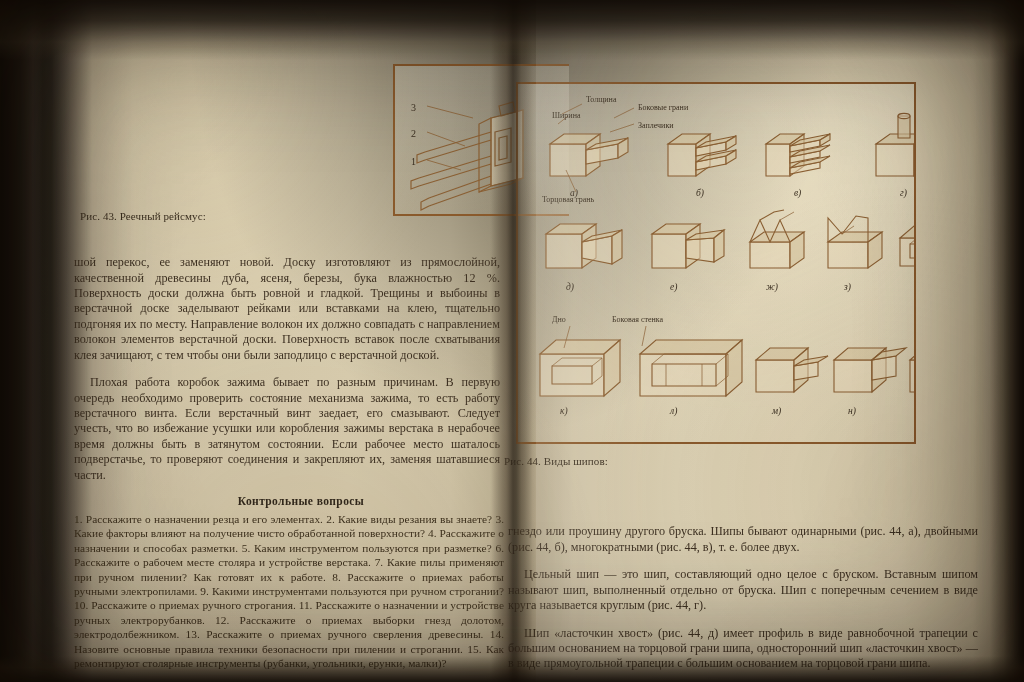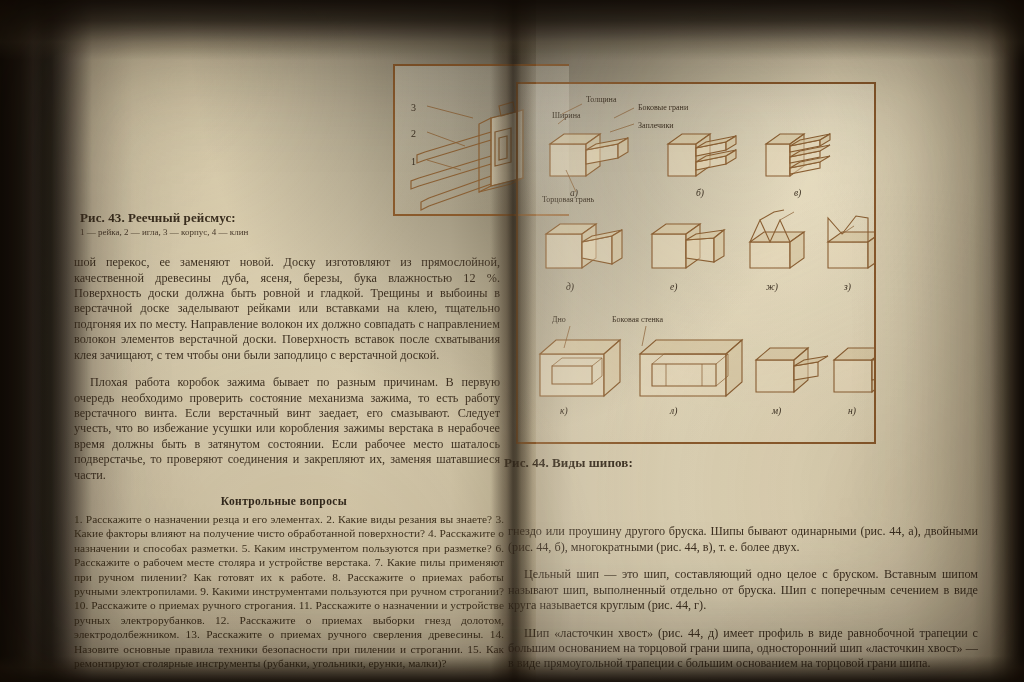--- a/index.html
+++ b/index.html
@@ -48,32 +48,32 @@
     position:absolute;left:0;top:0;width:70px;height:682px;
     background:linear-gradient(90deg, rgba(10,8,6,.95) 0%, rgba(28,22,15,.7) 28%, rgba(90,78,56,.3) 62%, rgba(140,128,100,0) 100%);
     pointer-events:none;
   }
   .rightedge{
     position:absolute;right:0;top:0;width:34px;height:682px;
     background:linear-gradient(270deg, rgba(10,8,6,.9) 0%, rgba(35,28,18,.6) 35%, rgba(120,105,78,0) 100%);
     pointer-events:none;
   }
 
-  .fig-caption{font-size:13px;font-weight:bold;letter-spacing:.1px;color:#3a2e1f;}
+  .fig-caption{font-size:11px;font-weight:normal;letter-spacing:.1px;color:#3a2e1f;}
   .fig-sub{font-size:9px;color:#47392a;line-height:1.25;}
   .body-text{font-size:12.2px;line-height:15.4px;color:#3e3122;text-align:justify;}
   .body-text.indent{text-indent:16px;}
   .qs-title{font-size:11.5px;font-weight:bold;text-align:center;color:#33291c;letter-spacing:.4px;}
   .qs-text{font-size:11.4px;line-height:14.4px;color:#40331f;text-align:justify;}
 
   
   #left-figure-caption{position:absolute;left:80px;top:210px;width:330px;}
   #left-figure-subcaption{position:absolute;left:80px;top:227px;width:340px;}
   #left-body{position:absolute;left:74px;top:243px;width:426px;}
-  #left-questions-title{position:absolute;left:74px;top:495px;width:420px;}
+  #left-questions-title{position:absolute;left:91px;top:495px;width:420px;}
   #left-questions{position:absolute;left:74px;top:512px;width:430px;}
 
   
   #fig44-caption{position:absolute;left:504px;top:455px;width:168px;}
   #fig44-legend{position:absolute;left:676px;top:452px;width:300px;}
   #right-body{position:absolute;left:508px;top:512px;width:470px;}
 
   
   .fig43{
     position:absolute;left:393px;top:64px;width:176px;height:152px;
@@ -81,21 +81,21 @@
     background:linear-gradient(180deg, rgba(255,250,232,.25), rgba(230,218,190,.05));
     overflow:hidden;
   }
   .fig43 .lbl{position:absolute;font-size:10px;color:#3a2e20;}
   .f43a{left:16px;top:36px;}
   .f43b{left:16px;top:62px;}
   .f43c{left:16px;top:90px;}
 
   
   .fig44{
-    position:absolute;left:516px;top:82px;width:360px;height:362px;
+    position:absolute;left:516px;top:82px;width:400px;height:362px;
     border:2.5px solid #8a5a2c;box-sizing:border-box;
     background:linear-gradient(180deg, rgba(255,250,232,.28), rgba(235,224,196,.06));
     overflow:hidden;
   }
   .fig44 svg{display:block;}
 
   
   .sheen{
     position:absolute;left:536px;top:0;width:120px;height:682px;
     background:linear-gradient(90deg, rgba(255,252,238,.22), rgba(255,252,238,0));
@@ -136,21 +136,20 @@
         <path d="M32 66 L70 80" stroke-width="0.8"></path>
         <path d="M32 94 L66 104" stroke-width="0.8"></path>
       </g>
     </svg>
     <span class="lbl f43a">3</span>
     <span class="lbl f43b">2</span>
     <span class="lbl f43c">1</span>
   </div>
 
   <div id="left-figure-caption" class="fig-caption">Рис. 43. Реечный рейсмус:</div>
-  <div id="left-figure-subcaption" class="fig-sub">1 — рейка, 2 — игла, 3 — корпус, 4 — клин</div>
 
   <div id="left-body">
     <p class="body-text">шой перекос, ее заменяют новой. Доску изготовляют из прямослойной, качественной древесины дуба, ясеня, березы, бука влажностью 12 %. Поверхность доски должна быть ровной и гладкой. Трещины и выбоины в верстачной доске заделывают рейками или вставками на клею, тщательно подгоняя их по месту. Направление волокон их должно совпадать с направлением волокон элементов верстачной доски. Поверхность вставок после схватывания клея зачищают, с тем чтобы они были заподлицо с верстачной доской.</p>
     <p class="body-text indent">Плохая работа коробок зажима бывает по разным причинам. В первую очередь необходимо проверить состояние механизма зажима, то есть работу верстачного винта. Если верстачный винт заедает, его смазывают. Следует учесть, что во избежание усушки или коробления зажимы верстака в нерабочее время должны быть в затянутом состоянии. Если рабочее место шаталось подверстачье, то проверяют соединения и закрепляют их, заменяя шатавшиеся части.</p>
   </div>
 
   <div id="left-questions-title" class="qs-title">Контрольные вопросы</div>
   <div id="left-questions" class="qs-text">1. Расскажите о назначении резца и его элементах. 2. Какие виды резания вы знаете? 3. Какие факторы влияют на получение чисто обработанной поверхности? 4. Расскажите о назначении и способах разметки. 5. Каким инструментом пользуются при разметке? 6. Расскажите о рабочем месте столяра и устройстве верстака. 7. Какие пилы применяют при ручном пилении? Как готовят их к работе. 8. Расскажите о приемах работы ручными электропилами. 9. Какими инструментами пользуются при ручном строгании? 10. Расскажите о приемах ручного строгания. 11. Расскажите о назначении и устройстве ручных электрорубанков. 12. Расскажите о приемах выборки гнезд долотом, электродолбежником. 13. Расскажите о приемах ручного сверления древесины. 14. Назовите основные правила техники безопасности при пилении и строгании. 15. Как ремонтируют столярные инструменты (рубанки, угольники, ерунки, малки)?</div>
 
   <div class="fig44">

